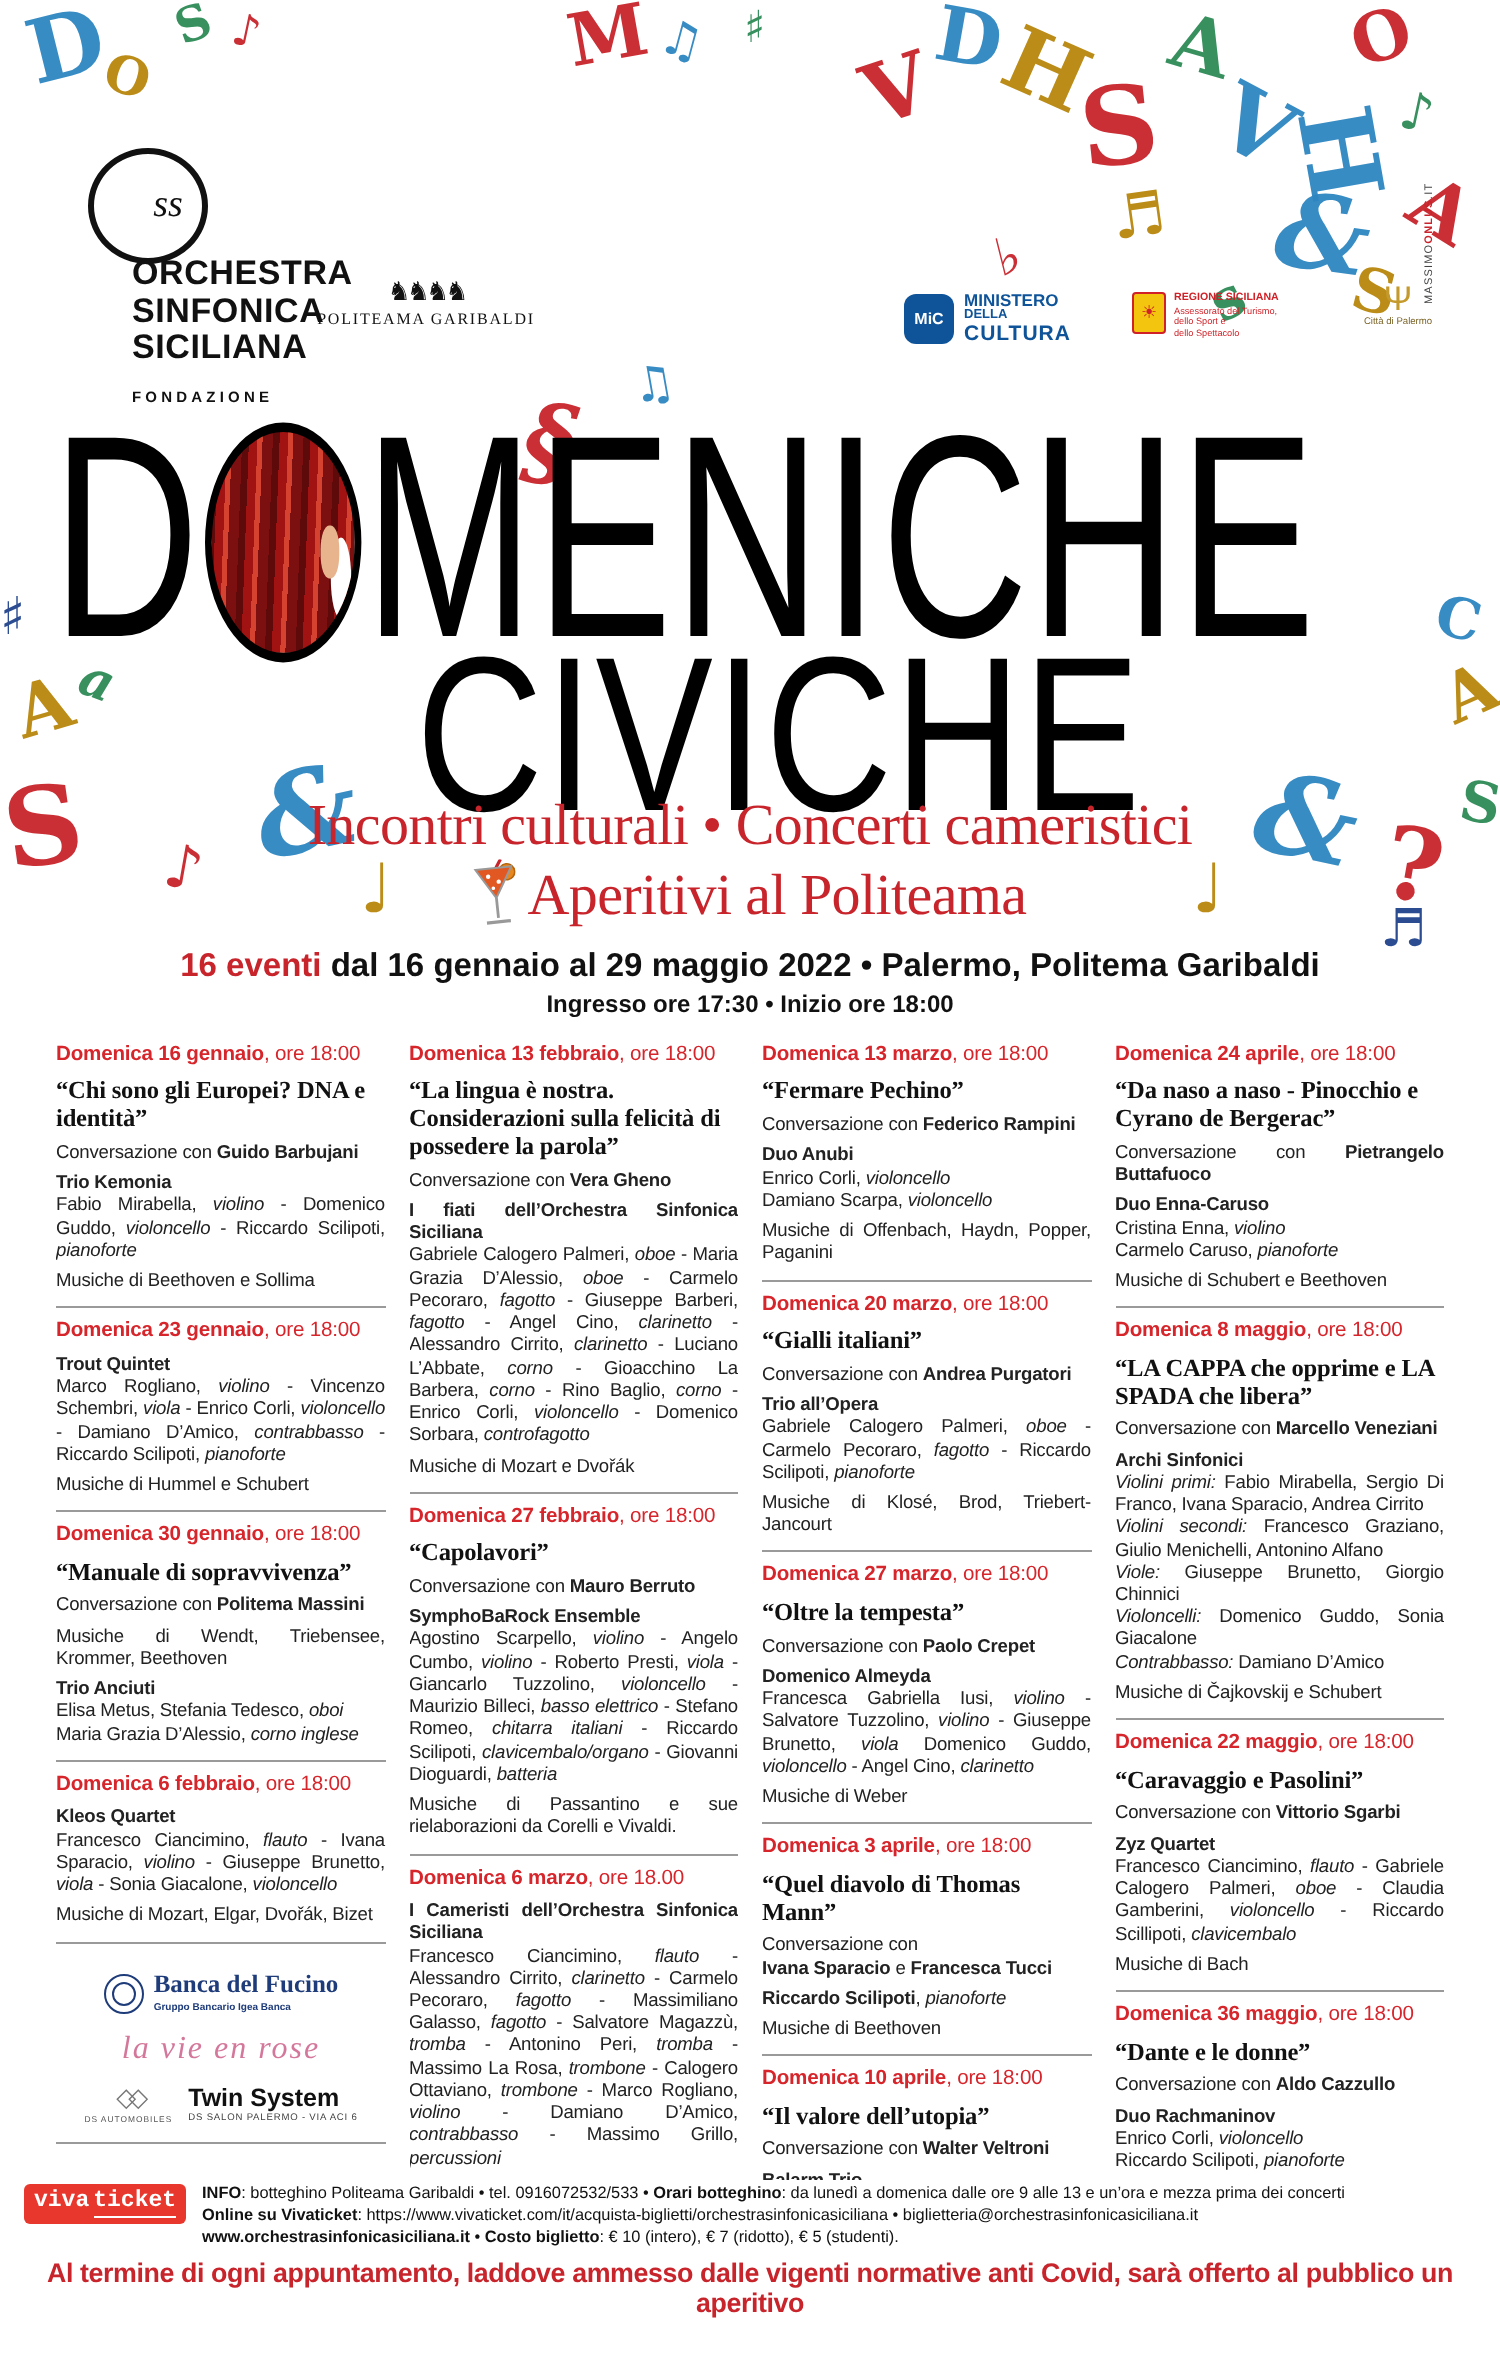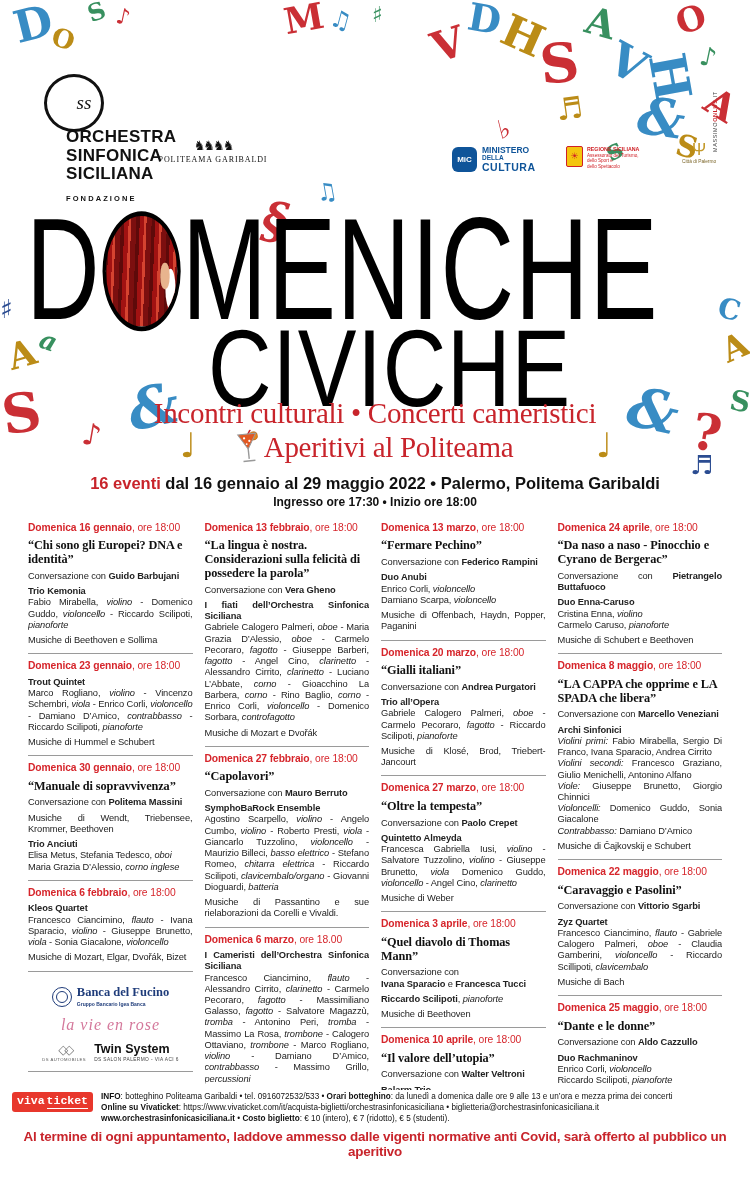--- a/index.html
+++ b/index.html
@@ -246,21 +246,21 @@
           <div class="edate"><span class="ed">Domenica 13 febbraio</span><span class="et">, ore 18:00</span></div>
           <div class="etitle">“La lingua è nostra. Considerazioni sulla felicità di possedere la parola”</div>
           <p class="epara">Conversazione con <b>Vera Gheno</b></p>
           <p class="epara"><b>I fiati dell’Orchestra Sinfonica Siciliana</b><br>Gabriele Calogero Palmeri, <i>oboe</i> - Maria Grazia D’Alessio, <i>oboe</i> - Carmelo Pecoraro, <i>fagotto</i> - Giuseppe Barberi, <i>fagotto</i> - Angel Cino, <i>clarinetto</i> - Alessandro Cirrito, <i>clarinetto</i> - Luciano L’Abbate, <i>corno</i> - Gioacchino La Barbera, <i>corno</i> - Rino Baglio, <i>corno</i> - Enrico Corli, <i>violoncello</i> - Domenico Sorbara, <i>controfagotto</i></p>
           <p class="epara">Musiche di Mozart e Dvořák</p>
         </div>
         <div class="event">
           <div class="edate"><span class="ed">Domenica 27 febbraio</span><span class="et">, ore 18:00</span></div>
           <div class="etitle">“Capolavori”</div>
           <p class="epara">Conversazione con <b>Mauro Berruto</b></p>
-          <p class="epara"><b>SymphoBaRock Ensemble</b><br>Agostino Scarpello, <i>violino</i> - Angelo Cumbo, <i>violino</i> - Roberto Presti, <i>viola</i> - Giancarlo Tuzzolino, <i>violoncello</i> - Maurizio Billeci, <i>basso elettrico</i> - Stefano Romeo, <i>chitarra elettrica</i> - Riccardo Scilipoti, <i>clavicembalo/organo</i> - Giovanni Dioguardi, <i>batteria</i></p>
+          <p class="epara"><b>SymphoBaRock Ensemble</b><br>Agostino Scarpello, <i>violino</i> - Angelo Cumbo, <i>violino</i> - Roberto Presti, <i>viola</i> - Giancarlo Tuzzolino, <i>violoncello</i> - Maurizio Billeci, <i>basso elettrico</i> - Stefano Romeo, <i>chitarra italiani</i> - Riccardo Scilipoti, <i>clavicembalo/organo</i> - Giovanni Dioguardi, <i>batteria</i></p>
           <p class="epara">Musiche di Passantino e sue rielaborazioni da Corelli e Vivaldi.</p>
         </div>
         <div class="event">
           <div class="edate"><span class="ed">Domenica 6 marzo</span><span class="et">, ore 18.00</span></div>
           <p class="epara"><b>I Cameristi dell’Orchestra Sinfonica Siciliana</b><br>Francesco Ciancimino, <i>flauto</i> - Alessandro Cirrito, <i>clarinetto</i> - Carmelo Pecoraro, <i>fagotto</i> - Massimiliano Galasso, <i>fagotto</i> - Salvatore Magazzù, <i>tromba</i> - Antonino Peri, <i>tromba</i> - Massimo La Rosa, <i>trombone</i> - Calogero Ottaviano, <i>trombone</i> - Marco Rogliano, <i>violino</i> - Damiano D’Amico, <i>contrabbasso</i> - Massimo Grillo, <i>percussioni</i></p>
           <p class="epara"><b>Francesco Di Mauro</b>, <i>direttore</i><br>, </p>
         </div>
       </div>
     <div class="ecol ecol-2">
         <div class="event">
@@ -274,21 +274,21 @@
           <div class="edate"><span class="ed">Domenica 20 marzo</span><span class="et">, ore 18:00</span></div>
           <div class="etitle">“Gialli italiani”</div>
           <p class="epara">Conversazione con <b>Andrea Purgatori</b></p>
           <p class="epara"><b>Trio all’Opera</b><br>Gabriele Calogero Palmeri, <i>oboe</i> - Carmelo Pecoraro, <i>fagotto</i> - Riccardo Scilipoti, <i>pianoforte</i></p>
           <p class="epara">Musiche di Klosé, Brod, Triebert-Jancourt</p>
         </div>
         <div class="event">
           <div class="edate"><span class="ed">Domenica 27 marzo</span><span class="et">, ore 18:00</span></div>
           <div class="etitle">“Oltre la tempesta”</div>
           <p class="epara">Conversazione con <b>Paolo Crepet</b></p>
-          <p class="epara"><b>Quintetto Almeyda</b><br>Francesca Gabriella Iusi, <i>violino</i> - Salvatore Tuzzolino, <i>violino</i> - Giuseppe Brunetto, <i>viola</i> Domenico Guddo, <i>violoncello</i> - Angel Cino, <i>clarinetto</i></p>
+          <p class="epara"><b>Domenico Almeyda</b><br>Francesca Gabriella Iusi, <i>violino</i> - Salvatore Tuzzolino, <i>violino</i> - Giuseppe Brunetto, <i>viola</i> Domenico Guddo, <i>violoncello</i> - Angel Cino, <i>clarinetto</i></p>
           <p class="epara">Musiche di Weber</p>
         </div>
         <div class="event">
           <div class="edate"><span class="ed">Domenica 3 aprile</span><span class="et">, ore 18:00</span></div>
           <div class="etitle">“Quel diavolo di Thomas Mann”</div>
           <p class="epara">Conversazione con<br><b>Ivana Sparacio</b> e <b>Francesca Tucci</b></p>
           <p class="epara"><b>Riccardo Scilipoti</b>, <i>pianoforte</i></p>
           <p class="epara">Musiche di Beethoven</p>
         </div>
         <div class="event">
@@ -314,21 +314,21 @@
           <p class="epara">Musiche di Čajkovskij e Schubert</p>
         </div>
         <div class="event">
           <div class="edate"><span class="ed">Domenica 22 maggio</span><span class="et">, ore 18:00</span></div>
           <div class="etitle">“Caravaggio e Pasolini”</div>
           <p class="epara">Conversazione con <b>Vittorio Sgarbi</b></p>
           <p class="epara"><b>Zyz Quartet</b><br>Francesco Ciancimino, <i>flauto</i> - Gabriele Calogero Palmeri, <i>oboe</i> - Claudia Gamberini, <i>violoncello</i> - Riccardo Scillipoti, <i>clavicembalo</i></p>
           <p class="epara">Musiche di Bach</p>
         </div>
         <div class="event">
-          <div class="edate"><span class="ed">Domenica 25 maggio</span><span class="et">, ore 18:00</span></div>
+          <div class="edate"><span class="ed">Domenica 36 maggio</span><span class="et">, ore 18:00</span></div>
           <div class="etitle">“Dante e le donne”</div>
           <p class="epara">Conversazione con <b>Aldo Cazzullo</b></p>
           <p class="epara"><b>Duo Rachmaninov</b><br>Enrico Corli, <i>violoncello</i><br>Riccardo Scilipoti, <i>pianoforte</i></p>
         </div>
       </div>
   </div>
 
   <div class="sponsors">
     <div class="banca">
       <div class="seal"></div>

